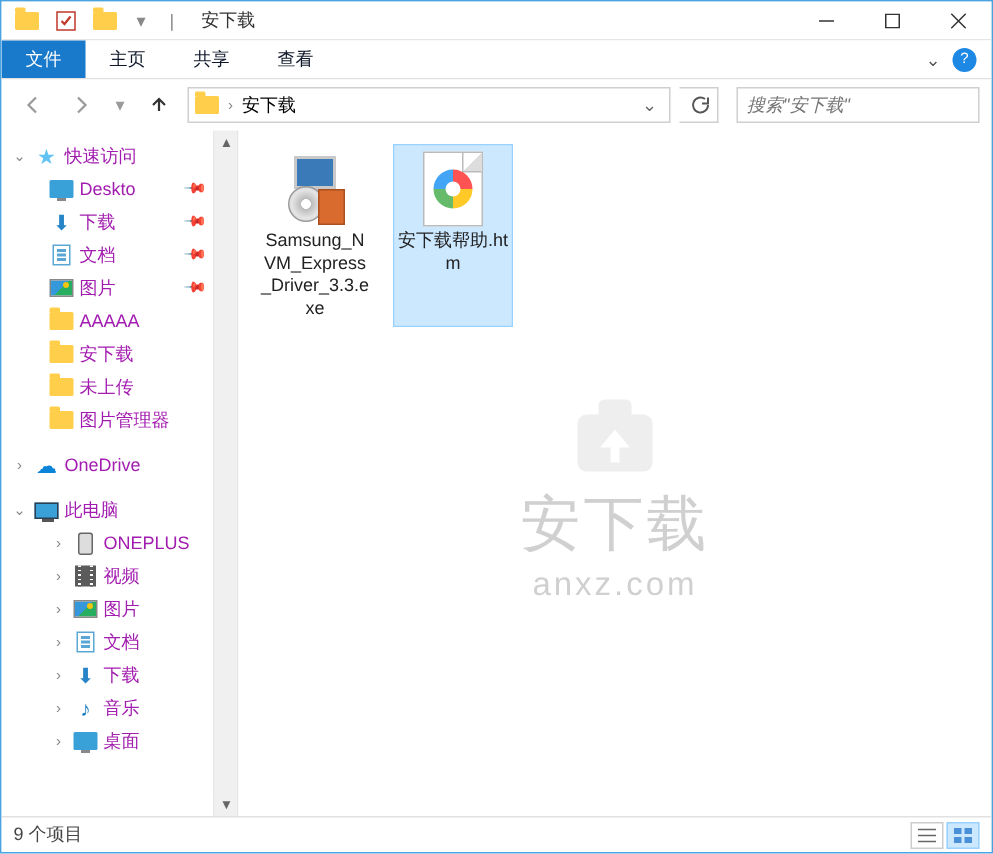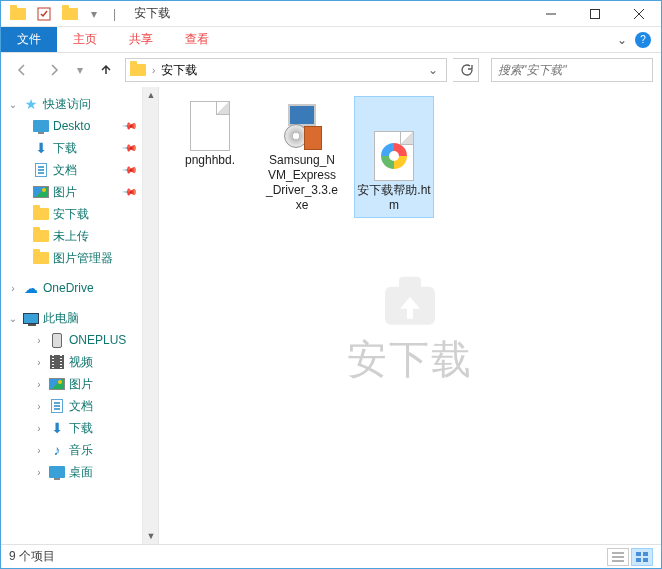--- a/index.html
+++ b/index.html
@@ -9,21 +9,21 @@
 .titlebar { height: 26px; background: #fff; display: flex; align-items: center; border-bottom: 1px solid #e5e5e5; }
 .titlebar-left { display: flex; align-items: center; gap: 4px; padding-left: 6px; }
 .qat-btn { width: 22px; height: 22px; display: flex; align-items: center; justify-content: center; }
 .title-text { margin-left: 8px; color: #333; }
 .titlebar-sep { color: #888; margin: 0 6px; }
 .win-controls { margin-left: auto; display: flex; }
 .win-btn { width: 44px; height: 26px; display: flex; align-items: center; justify-content: center; color: #333; }
 
 
 .ribbon { height: 26px; display: flex; align-items: stretch; border-bottom: 1px solid #e1e1e1; background: #fff; }
-.ribbon-tab { padding: 0 16px; display: flex; align-items: center; color: #ef4444; cursor: pointer; }
+.ribbon-tab { padding: 0 16px; display: flex; align-items: center; color: #0f172a; cursor: pointer; }
 .ribbon-tab.file { background: #1979ca; color: #fff; }
 .help-area { margin-left: auto; display: flex; align-items: center; padding-right: 10px; gap: 8px; }
 .chev-toggle { color: #555; }
 .help-icon { width: 16px; height: 16px; border-radius: 50%; background: #1e88e5; color: #fff; display: flex; align-items: center; justify-content: center; font-size: 10px; }
 
 
 .addr-row { height: 34px; display: flex; align-items: center; padding: 0 8px; gap: 6px; background: #fff; }
 .nav-btn { width: 26px; height: 26px; display: flex; align-items: center; justify-content: center; color: #9a9a9a; border-radius: 2px; }
 .nav-btn.enabled { color: #333; }
 .addr-box { flex: 1; height: 24px; border: 1px solid #cfcfcf; display: flex; align-items: center; padding: 0 4px; gap: 6px; background: #fff; }
@@ -38,32 +38,32 @@
 .body-area { display: flex; height: calc(100% - 26px - 26px - 34px - 24px); position: relative; }
 .nav-pane { width: 158px; border-right: 1px solid #e5e5e5; overflow-y: auto; overflow-x: hidden; background: #fff; padding-top: 6px; position: relative; }
 .scroll-gutter { position: absolute; top: 0; right: 0; width: 16px; height: 100%; background: #f0f0f0; border-left: 1px solid #e8e8e8; }
 .scroll-arrow { position: absolute; left: 0; width: 16px; height: 16px; display: flex; align-items: center; justify-content: center; color: #666; font-size: 9px; background: #f0f0f0; }
 .scroll-arrow.up { top: 0; }
 .scroll-arrow.down { bottom: 0; }
 .tree-item { height: 22px; display: flex; align-items: center; gap: 4px; padding-left: 6px; cursor: pointer; position: relative; z-index: 2; }
 .tree-item.indent1 { padding-left: 32px; }
 .tree-chevron { width: 12px; color: #888; font-size: 10px; display: inline-flex; justify-content: center; }
 .tree-icon { width: 16px; height: 16px; display: flex; align-items: center; justify-content: center; }
-.tree-label { color: #0f766e; white-space: nowrap; }
+.tree-label { color: #a21caf; white-space: nowrap; }
 .pin { margin-left: auto; margin-right: 22px; color: #888; font-size: 10px; transform: rotate(45deg); }
 .tree-group-gap { height: 8px; }
 
 .content-pane { flex: 1; position: relative; overflow: auto; padding: 10px 12px; background: #fff; }
 .watermark { position: absolute; top: 50%; left: 50%; transform: translate(-50%, -40%); color: #d0d0d0; text-align: center; pointer-events: none; z-index: 0; }
 .watermark .wm-text { font-size: 40px; font-weight: 300; letter-spacing: 2px; }
 .watermark .wm-url { font-size: 22px; letter-spacing: 2px; }
 
 .files { display: flex; flex-wrap: wrap; gap: 14px; position: relative; z-index: 1; }
 .file-item { width: 78px; display: flex; flex-direction: column; align-items: center; padding: 4px 2px; text-align: center; }
-.file-item.selected { background: #cce8ff; outline: 1px solid #99d1ff; justify-content: flex-end; }
+.file-item.selected { background: #cce8ff; outline: 1px solid #99d1ff; }
 .file-icon-slot { width: 50px; height: 50px; display: flex; align-items: center; justify-content: center; margin-bottom: 2px; }
 .file-label { color: #222; word-break: break-all; line-height: 1.25; }
 
 
 .statusbar { height: 24px; border-top: 1px solid #e1e1e1; display: flex; align-items: center; padding: 0 8px; background: #fff; color: #444; }
 .view-toggle { margin-left: auto; display: flex; gap: 2px; }
 .vt-btn { width: 22px; height: 18px; border: 1px solid #ccc; display: flex; align-items: center; justify-content: center; color: #555; }
 .vt-btn.active { background: #cce8ff; border-color: #99d1ff; }
 
 
@@ -224,20 +224,26 @@
           <span class="tree-icon">
             <span class="ic-pic"></span>
           </span>
     <span class="tree-label">图片</span>
     <span class="pin">📌</span>
         </div>
         <div class="tree-item indent1">
           <span class="tree-icon">
             <span class="ic-folder"></span>
           </span>
+    <span class="tree-label">AAAAA</span>
+    </div>
+        <div class="tree-item indent1">
+          <span class="tree-icon">
+            <span class="ic-folder"></span>
+          </span>
     <span class="tree-label">安下载</span>
     </div>
         <div class="tree-item indent1">
           <span class="tree-icon">
             <span class="ic-folder"></span>
           </span>
     <span class="tree-label">未上传</span>
     </div>
         <div class="tree-item indent1">
           <span class="tree-icon">
@@ -316,28 +322,23 @@
   </div>
 
   <div class="content-pane">
     <div class="watermark">
       <svg width="70" height="60" viewBox="0 0 70 60" style="opacity:.35">
           <rect x="10" y="18" width="50" height="38" rx="6" fill="#d0d0d0"></rect>
           <rect x="24" y="8" width="22" height="14" rx="4" fill="#d0d0d0"></rect>
           <path d="M35 28l-10 12h7v10h6V40h7z" fill="#fff"></path>
         </svg>
       <div class="wm-text">安下载</div>
+      <div class="wm-url">anxz.com</div>
     </div>
     <div class="files" id="files-area">
-        <div class="file-item">
-          <div class="file-icon-slot">
-            <div class="fi-blank"></div>
-          </div>
-    <div class="file-label">pnghhbd.</div>
-        </div>
         <div class="file-item">
           <div class="file-icon-slot">
             <div class="fi-exe">
               <div class="monitor"></div>
               <div class="disc"></div>
               <div class="box"></div>
             </div>
           </div>
     <div class="file-label">Samsung_NVM_Express_Driver_3.3.exe</div>
         </div>

